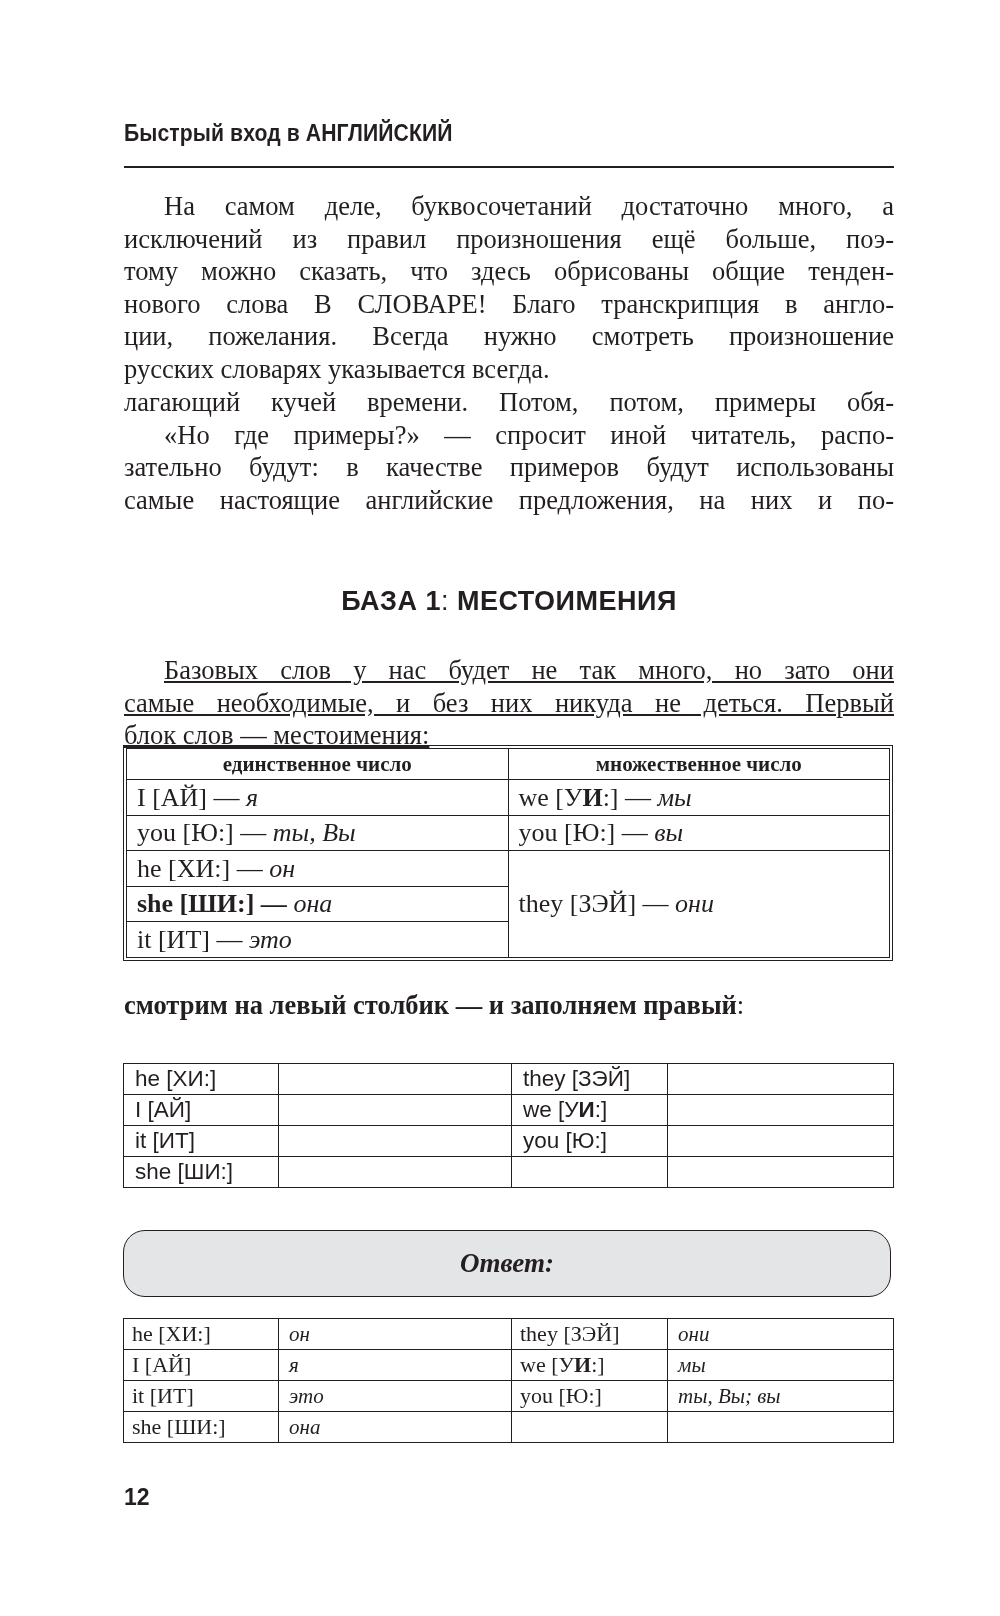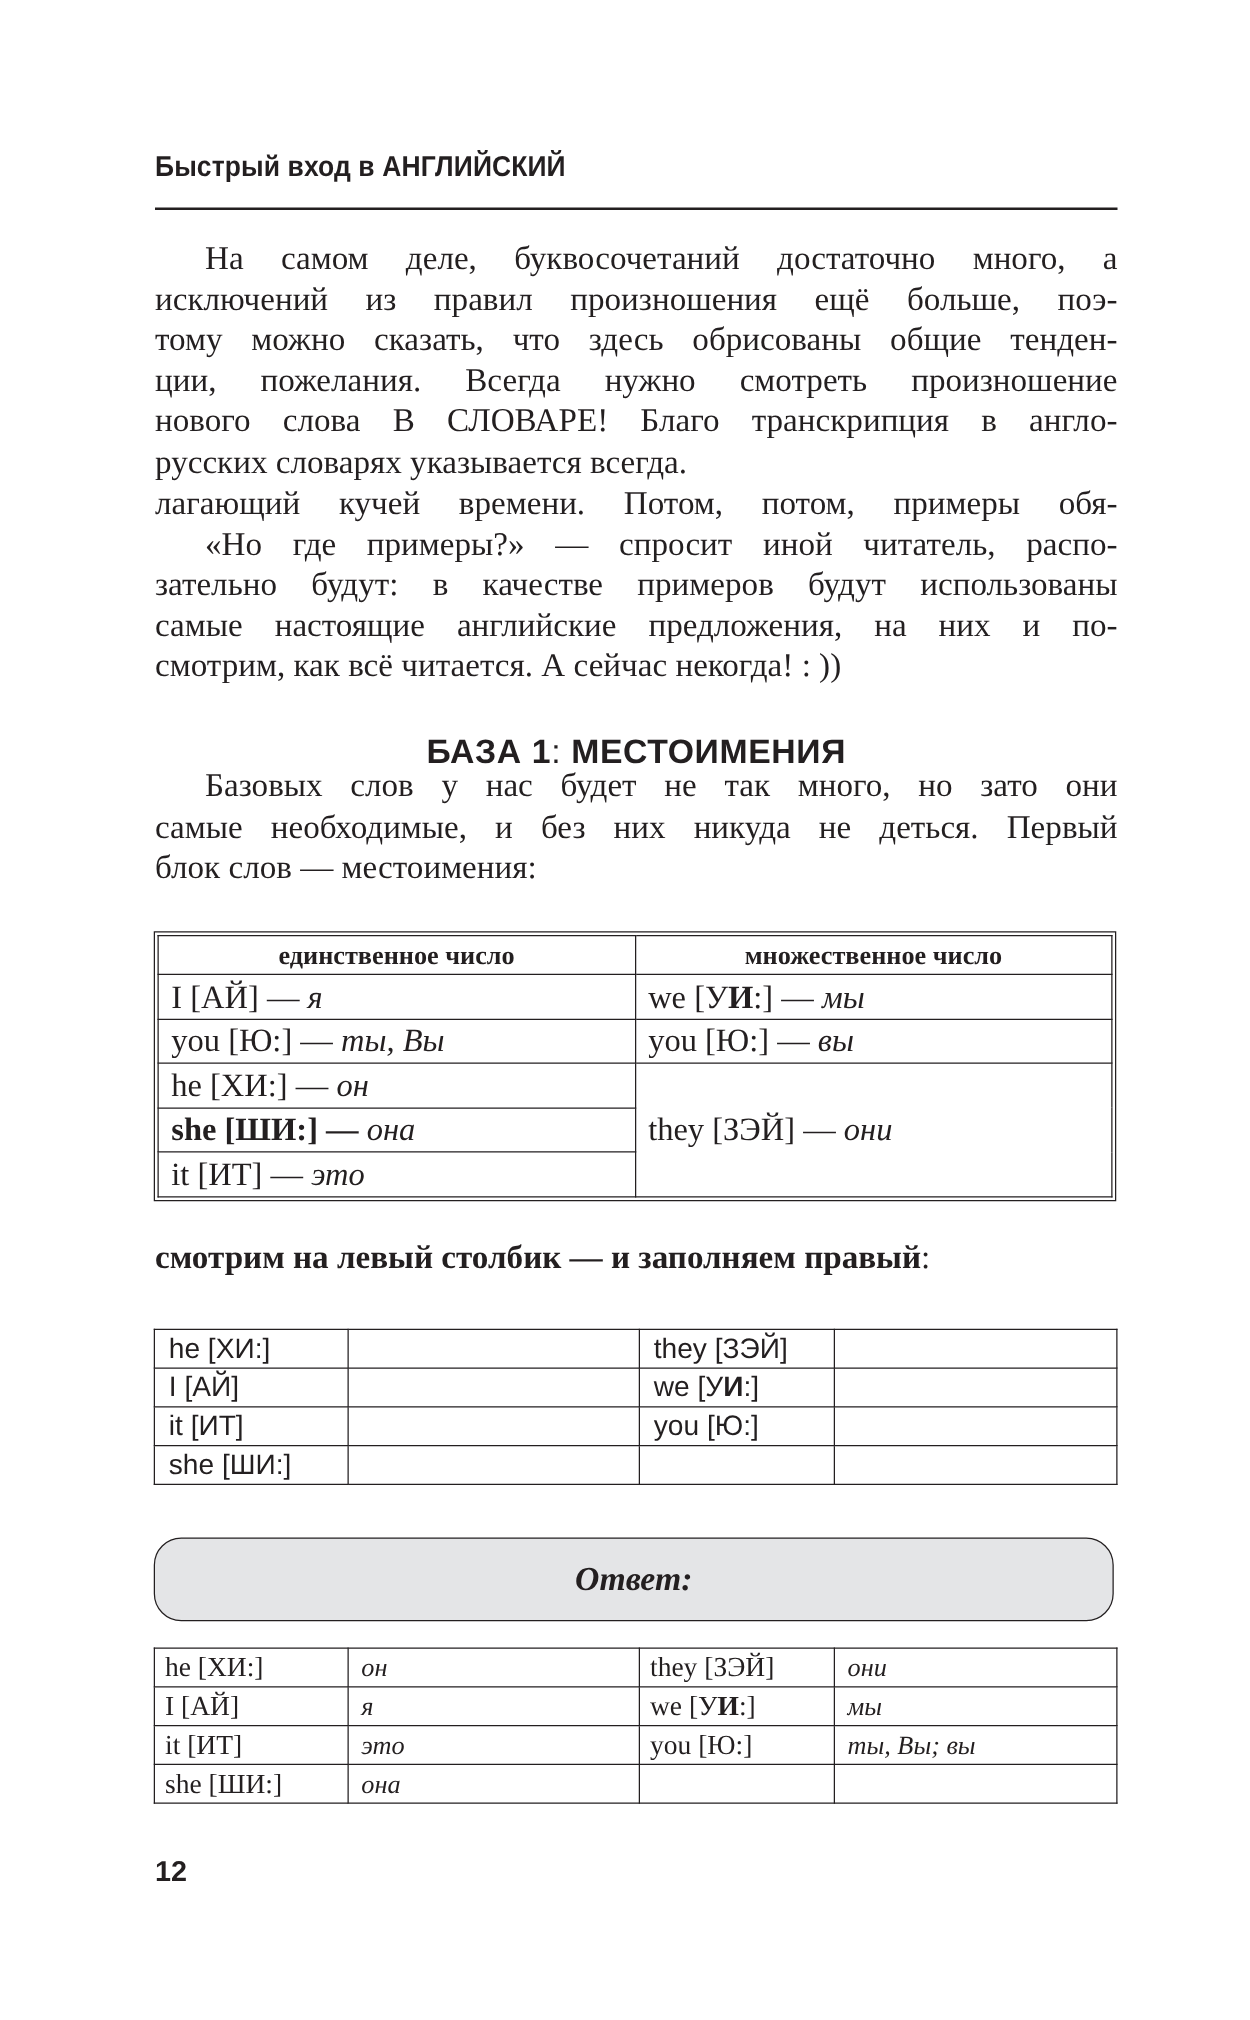--- a/index.html
+++ b/index.html
@@ -66,38 +66,37 @@
 </head>
 <body>
 
 <div class="running-head sans">Быстрый вход в АНГЛИЙСКИЙ</div>
 <div class="head-rule"></div>
 
 <div class="para serif" style="top:190px;">
   <span class="line indent">На самом деле, буквосочетаний достаточно много, а</span>
   <span class="line">исключений из правил произношения ещё больше, по­э-</span>
   <span class="line">тому можно сказать, что здесь обрисованы общие тенден-</span>
+  <span class="line">нового слова В СЛОВАРЕ! Благо транскрипция в англо-</span>
   <span class="line">ции, пожелания. Всегда нужно смотреть произношение</span>
-  <span class="line">нового слова В СЛОВАРЕ! Благо транскрипция в англо-</span>
   <span class="line last">русских словарях указывается всегда.</span>
 </div>
 
 <div class="para serif" style="top:386px;">
   <span class="line">лагающий кучей времени. Потом, потом, примеры обя-</span>
   <span class="line indent">«Но где примеры?» — спросит иной читатель, распо-</span>
   <span class="line">зательно будут: в качестве примеров будут использованы</span>
   <span class="line">самые настоящие английские предложения, на них и по-</span>
-  <span class="line last">смотрим, как всё читается. А сейчас некогда! : ))</span>
 </div>
 
 <div class="section-title sans">
   <span>БАЗА 1</span><span class="colon">:</span><span style="white-space:pre;"> МЕСТОИМЕНИЯ</span>
 </div>
 
-<div class="para serif" style="top:612px;">
+<div class="para serif" style="top:654px;text-decoration:underline;">
   <span class="line indent">Базовых слов у нас будет не так много, но зато они</span>
   <span class="line">самые необходимые, и без них никуда не деться. Первый</span>
   <span class="line last">блок слов — местоимения:</span>
 </div>
 
 <div class="ptable-outer">
   <table class="ptable serif">
     <tbody>
         <tr>
       <th>единственное число</th>

